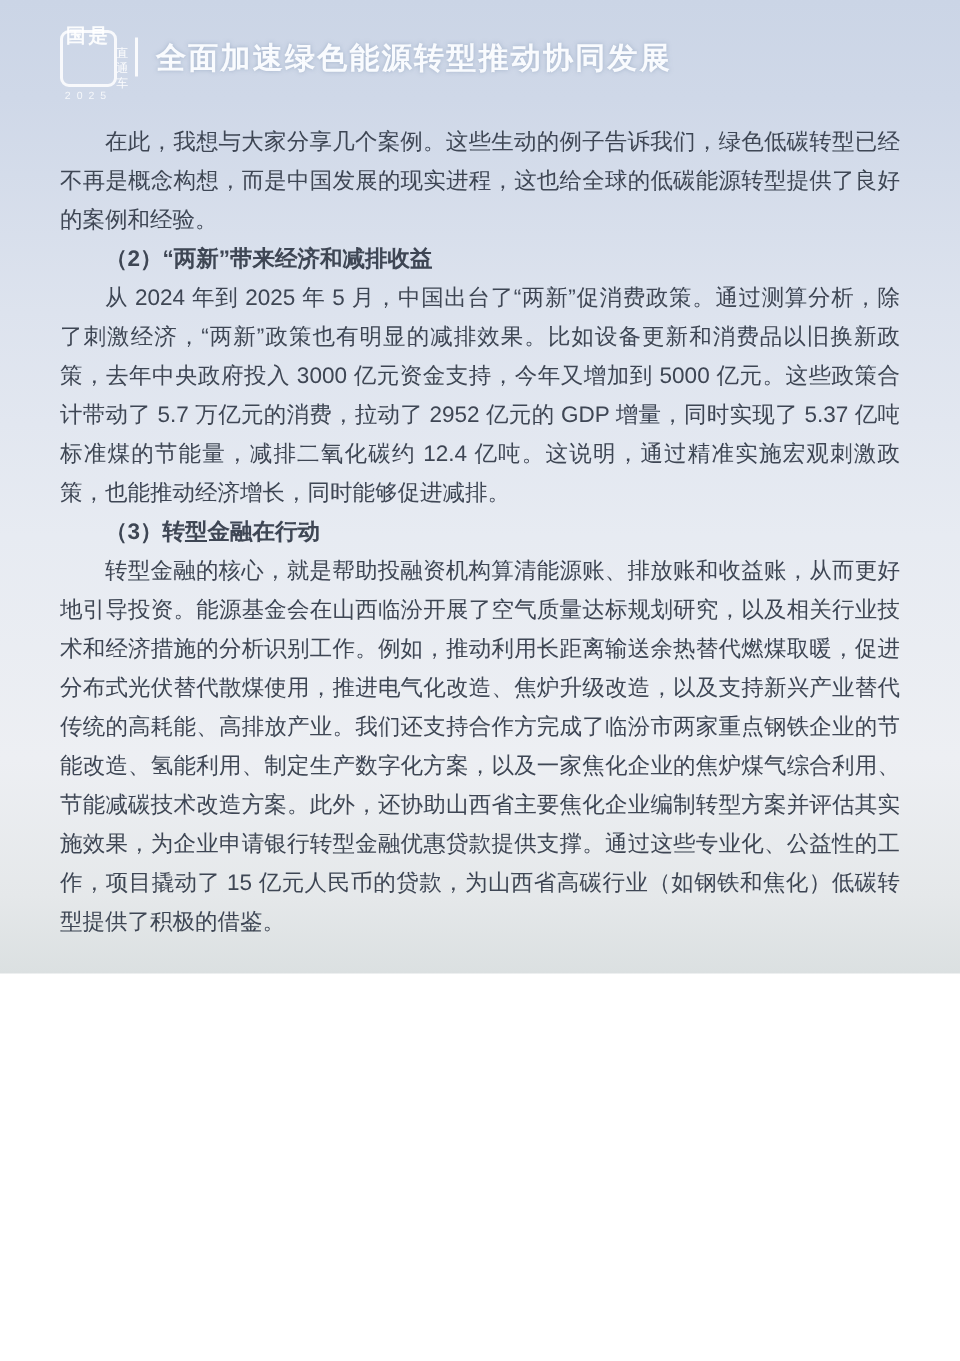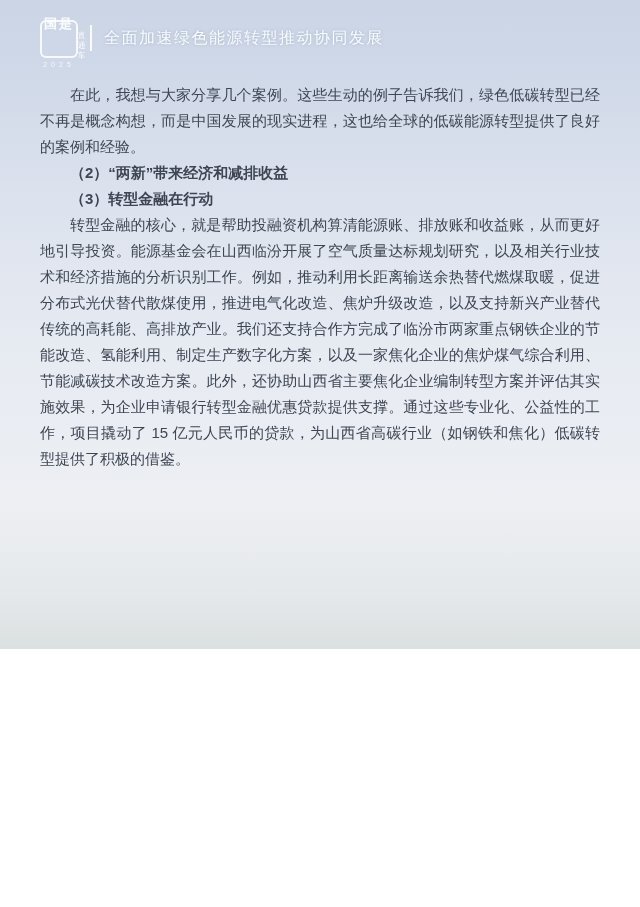--- a/index.html
+++ b/index.html
@@ -50,22 +50,22 @@
   .logo-line1 { font-size: 13px; font-weight: bold; line-height: 14px; letter-spacing: 2px; }
   .logo-line2 { font-size: 8px; line-height: 10px; letter-spacing: 1px; margin-left: 46px; }
   .logo-year  { font-size: 7px; letter-spacing: 4px; margin-top: 3px; color: rgba(255,255,255,0.8); }
   .header-sep {
     width: 2px;
     height: 26px;
     background: rgba(255,255,255,0.9);
     margin: 0 12px 12px 12px;
   }
   .header-title {
-    font-size: 16px;
-    font-weight: normal;
+    font-size: 20px;
+    font-weight: bold;
     letter-spacing: 1.5px;
     color: #f9fbfe;
     margin-bottom: 12px;
     text-shadow: 0 0 3px rgba(125,145,175,0.55);
     white-space: nowrap;
   }
 
   
   .content {
     position: absolute;
@@ -111,20 +111,21 @@
       </div>
       <span class="logo-year">2025</span>
     </div>
     <div class="header-sep"></div>
     <div class="header-title">全面加速绿色能源转型推动协同发展</div>
   </div>
 
   <div class="content">
     <p class="body">在此，我想与大家分享几个案例。这些生动的例子告诉我们，绿色低碳转型已经不再是概念构想，而是中国发展的现实进程，这也给全球的低碳能源转型提供了良好的案例和经验。</p>
     <p class="heading">（2）“两新”带来经济和减排收益</p>
+    <p class="body">从 2024 年到 2025 年 5 月，中国出台了“两新”促消费政策。通过测算分析，除了刺激经济，“两新”政策也有明显的减排效果。比如设备更新和消费品以旧换新政策，去年中央政府投入 3000 亿元资金支持，今年又增加到 5000 亿元。这些政策合计带动了 5.7 万亿元的消费，拉动了 2952 亿元的 GDP 增量，同时实现了 5.37 亿吨标准煤的节能量，减排二氧化碳约 12.4 亿吨。这说明，通过精准实施宏观刺激政策，也能推动经济增长，同时能够促进减排。</p>
     <p class="heading">（3）转型金融在行动</p>
     <p class="body">转型金融的核心，就是帮助投融资机构算清能源账、排放账和收益账，从而更好地引导投资。能源基金会在山西临汾开展了空气质量达标规划研究，以及相关行业技术和经济措施的分析识别工作。例如，推动利用长距离输送余热替代燃煤取暖，促进分布式光伏替代散煤使用，推进电气化改造、焦炉升级改造，以及支持新兴产业替代传统的高耗能、高排放产业。我们还支持合作方完成了临汾市两家重点钢铁企业的节能改造、氢能利用、制定生产数字化方案，以及一家焦化企业的焦炉煤气综合利用、节能减碳技术改造方案。此外，还协助山西省主要焦化企业编制转型方案并评估其实施效果，为企业申请银行转型金融优惠贷款提供支撑。通过这些专业化、公益性的工作，项目撬动了 15 亿元人民币的贷款，为山西省高碳行业（如钢铁和焦化）低碳转型提供了积极的借鉴。</p>
   </div>
 
   <div class="footer">
     <div class="footer-journal">能源中国第十二期</div>
     <div class="footer-page">~11~</div>
   </div>
 
 </div>

